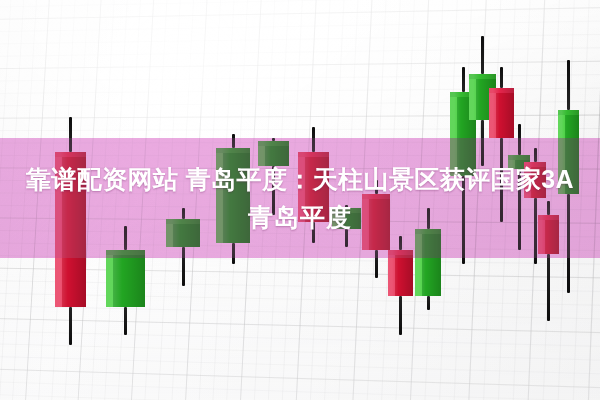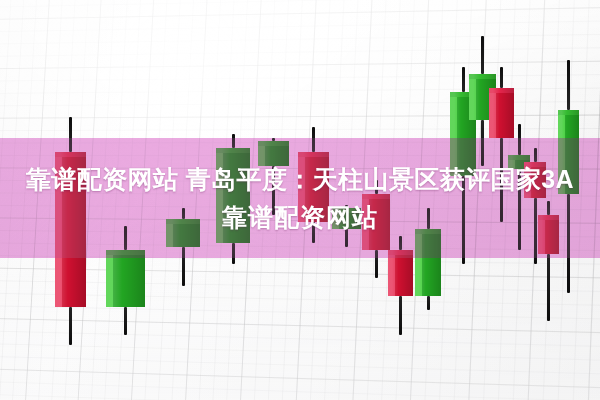--- a/index.html
+++ b/index.html
@@ -280,16 +280,16 @@
           <div class="shade"></div>
         </div>
       </div>
     </div>
 
   <div id="overlay" style="top: 138px; height: 120px;"></div>
   <div id="overlay-lite" style="top: 138px; height: 120px;"></div>
 
   <div id="headline" style="top: 138px; height: 120px;">
     <div class="l1">靠谱配资网站 青岛平度：天柱山景区获评国家3A</div>
-    <div class="l2">靠谱配资网站</div>
+    <div class="l2">青岛平度</div>
   </div>
 
 </div>
 
 </body></html>

